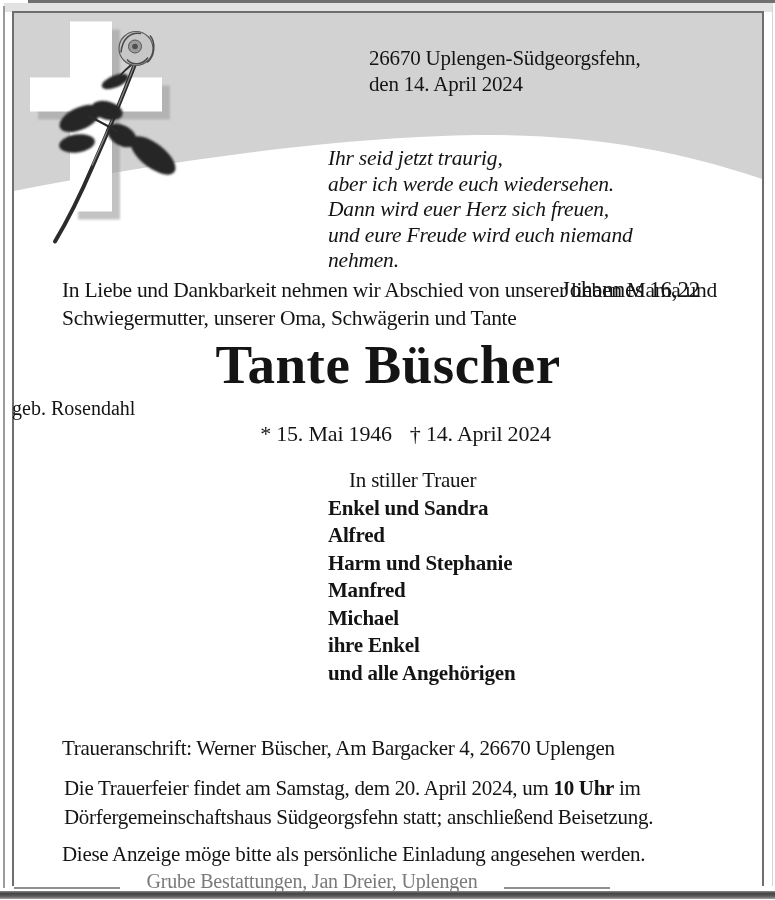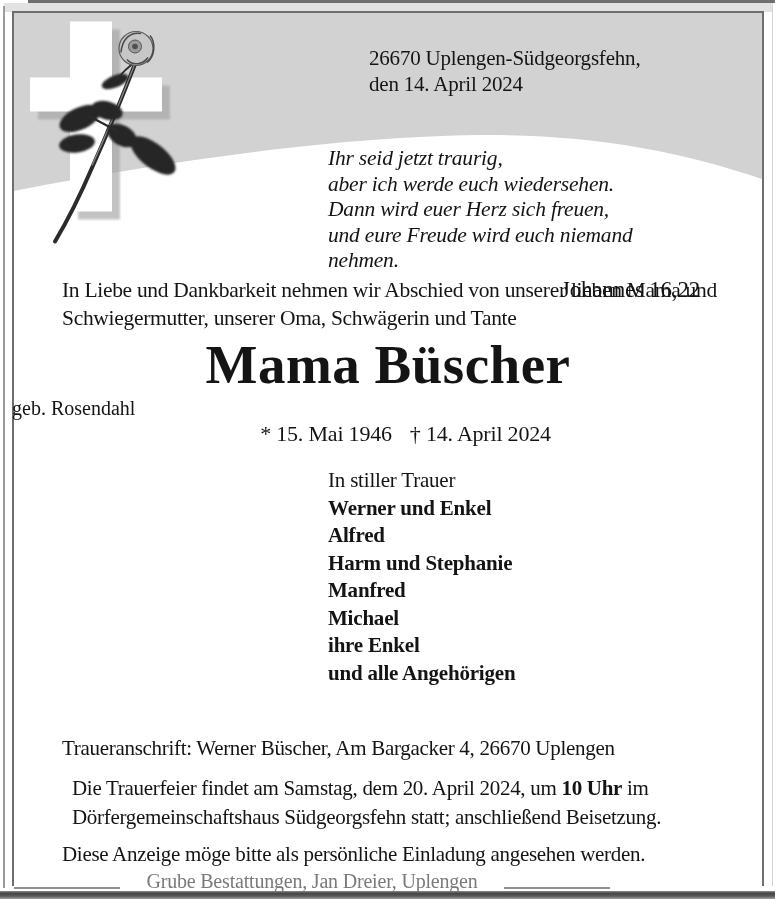--- a/index.html
+++ b/index.html
@@ -32,25 +32,25 @@
   
   .dateline { position:absolute; left:328px; top:45px; font-size:21px; line-height:26px; letter-spacing:-0.2px;margin-left:41px; }
   .quote { position:absolute; left:328px; top:146px; width:380px; font-size:21.5px; font-style:italic; line-height:25.5px; letter-spacing:-0.2px; }
   .quote .attribution { display:block; font-style:normal; font-size:23px; text-align:right; padding-right:8px; margin-top:3px; }
   .intro { position:absolute; left:62px; top:276px; width:680px; font-size:21.5px; line-height:28px; letter-spacing:-0.3px; }
   .name-block { position:absolute; left:12px; top:336px; width:752px; text-align:center; font-size:55px; line-height:58px; letter-spacing:0.5px; }
   .birth-name { position:absolute; left:12px; top:397px; width:752px; font-size:20px; }
   .dates-line { position:absolute; left:12px; top:421px; width:752px; text-align:center; font-size:22px; letter-spacing:-0.2px;padding-left:35px; }
   .dates-line .born { margin-right:18px; }
   .mourners { position:absolute; left:328px; top:467px; font-size:21px; line-height:27.5px; letter-spacing:-0.2px; }
-  .mourners .heading { font-weight:normal; }
+  .mourners .heading { font-weight:normal;margin-left:21px; }
   .mourners ul { list-style:none; }
   .mourners li { font-weight:bold; }
   .address { position:absolute; left:62px; top:736px; width:690px; font-size:21px; letter-spacing:-0.3px; }
-  .ceremony { position:absolute; left:72px; top:774px; width:690px; font-size:21px; line-height:28.5px; letter-spacing:-0.3px; }
+  .ceremony { position:absolute; left:64px; top:774px; width:690px; font-size:21px; line-height:28.5px; letter-spacing:-0.3px; }
   .invitation { position:absolute; left:62px; top:842px; width:690px; font-size:21px; letter-spacing:-0.3px; }
   
   .footer-row {
     position:absolute; left:14px; top:869px; width:596px; height:24px;
     display:flex; align-items:center; gap:26px;
   }
   .footer-rule { flex:1 1 auto; height:2px; background:#8f8f8f; transform:translateY(7px); }
   .footer-text { flex:0 0 auto; font-size:20px; color:#7a7a7a; letter-spacing:-0.2px; white-space:nowrap; }
 </style>
 </head>
@@ -119,30 +119,30 @@
     <span>Dann wird euer Herz sich freuen,</span><br>
     <span>und eure Freude wird euch niemand nehmen.</span>
     <span class="attribution">Johannes 16,22</span>
   </div>
 
   <p class="intro">
     <span>In Liebe und Dankbarkeit nehmen wir Abschied von unserer lieben Mama und</span><br>
     <span>Schwiegermutter, unserer Oma, Schwägerin und Tante</span>
   </p>
 
-  <h1 class="name-block">Mama Büscher</h1>
+  <h1 class="name-block">Tante Büscher</h1>
   <div class="birth-name">geb. Rosendahl</div>
   <div class="dates-line">
     <span class="born">* 15. Mai 1946</span><span>† 14. April 2024</span>
   </div>
 
   <div class="mourners">
     <div class="heading">In stiller Trauer</div>
     <ul>
-      <li>Werner und Enkel</li>
+      <li>Enkel und Sandra</li>
       <li>Alfred</li>
       <li>Harm und Stephanie</li>
       <li>Manfred</li>
       <li>Michael</li>
       <li>ihre Enkel</li>
       <li>und alle Angehörigen</li>
     </ul>
   </div>
 
   <p class="address">Traueranschrift: Werner Büscher, Am Bargacker 4, 26670 Uplengen</p>

